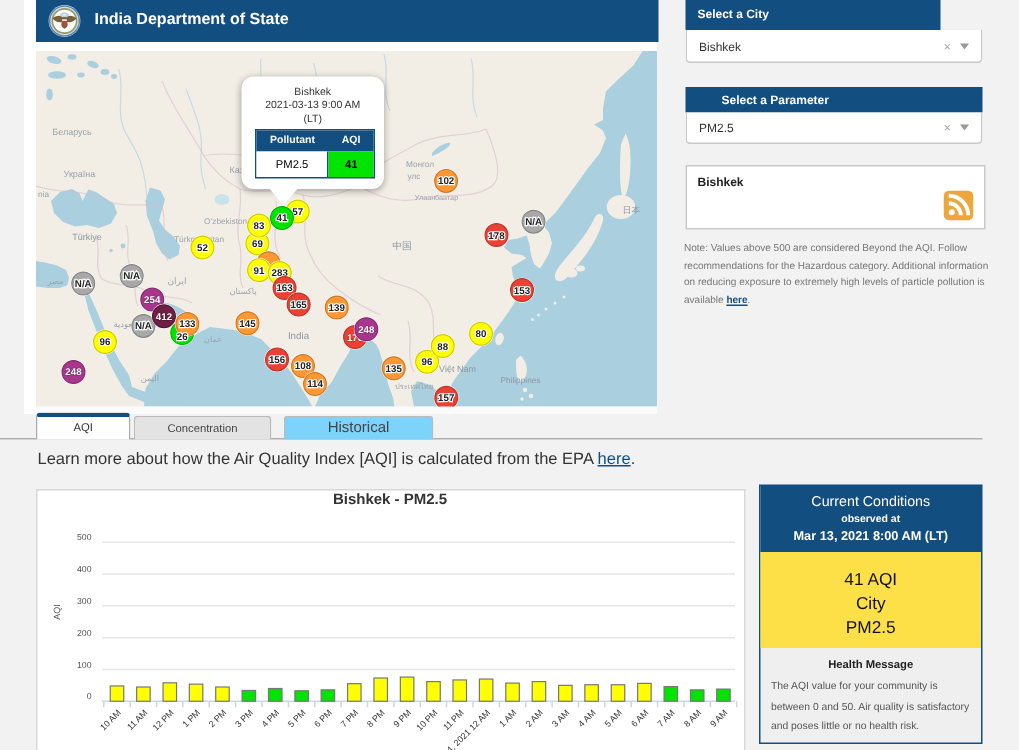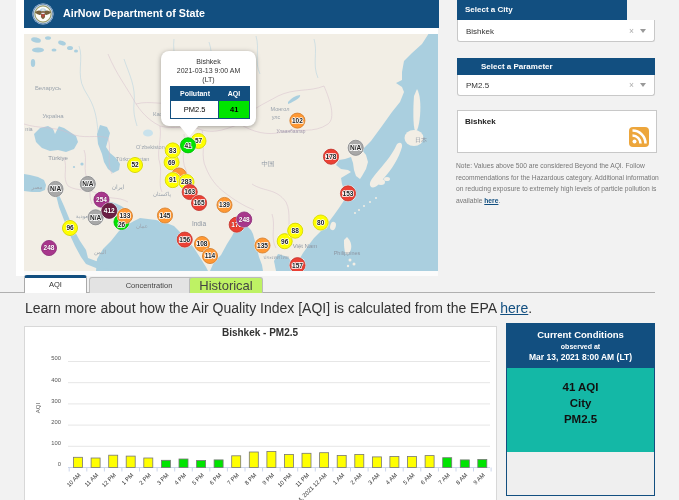--- a/index.html
+++ b/index.html
@@ -16,21 +16,21 @@
   <svg class="abs" style="left:8px;top:3px" width="22" height="22" viewBox="0 0 22 22">
     <circle cx="11" cy="11" r="10.6" fill="#cfdeed"></circle>
     <circle cx="11" cy="11" r="9.9" fill="none" stroke="#5b82ab" stroke-width="0.9"></circle>
     <circle cx="11" cy="11" r="8.1" fill="#fcfcf8" stroke="#9a9a64" stroke-width="1.1"></circle>
     <circle cx="11" cy="8.6" r="3.4" fill="#b9d4ea"></circle>
     <path d="M2.9,9.2 Q6.5,6.2 10,8.6 L11,7.4 L12,8.6 Q15.5,6.2 19.1,9.2 Q16,12.8 12.8,11.6 Q14,14.6 11,16.2 Q8,14.6 9.2,11.6 Q6,12.8 2.9,9.2 Z" fill="#77613c"></path>
     <circle cx="11" cy="7.2" r="1.1" fill="#e8e4d8"></circle>
     <path d="M9.4,9.8 h3.2 v2.6 q0,1.6 -1.6,2.2 q-1.6,-0.6 -1.6,-2.2 Z" fill="#b34a42"></path>
     <rect x="9.4" y="9.8" width="3.2" height="1.2" fill="#dfe6ef"></rect>
   </svg>
-  <div class="abs" style="left:39px;top:6.5px;font-size:10.7px;letter-spacing:0px">AirNow Department of State</div>
+  <div class="abs" style="left:39px;top:6.5px;font-size:10.7px;letter-spacing:0px">India Department of State</div>
 </div>
 
 <svg class="abs" style="left:24px;top:34px" width="414" height="237" font-family="Liberation Sans, sans-serif">
       <rect x="0" y="0" width="414" height="237" fill="#f2eee5"></rect>
       <path d="M407.0,-4.0 L398.0,10.0 L388.0,19.0 L380.0,27.0 L378.0,38.0 L378.0,46.0 L372.0,49.0 L378.0,53.0 L380.0,58.0 L376.0,68.0 L368.0,78.0 L358.0,92.0 L347.0,107.0 L338.0,116.0 L342.0,121.0 L344.0,128.0 L342.0,135.0 L338.0,142.0 L336.0,145.0 L332.0,142.0 L330.0,136.0 L329.0,129.0 L327.0,123.0 L321.0,125.0 L315.0,126.0 L312.0,131.0 L317.0,135.0 L324.0,136.0 L327.0,138.0 L322.0,141.0 L317.0,144.0 L318.0,150.0 L320.0,156.0 L322.0,162.0 L319.0,168.0 L315.0,174.0 L310.0,181.0 L304.0,189.0 L297.0,197.0 L290.0,204.0 L284.0,212.0 L279.0,219.0 L275.0,226.0 L273.0,232.0 L275.0,237.0 L414.0,237.0 L414.0,-4.0 Z" fill="#aacfdf"></path>
       <path d="M393,55 C396,60 397,70 396,82 C395,92 393,99 391,97 C389,92 389,75 390,62 Z" fill="#f2eee5"></path>
       <ellipse cx="390" cy="104" rx="9.5" ry="8" fill="#f2eee5"></ellipse>
       <path d="M378,113 C375,124 368,135 360,144 L354,151 C350,155 345,154 346,149 C347,145 351,141 355,136 C362,128 369,119 372,112 C374,107 379,108 378,113 Z" fill="#f2eee5"></path>
       <ellipse cx="357" cy="148" rx="4" ry="3" fill="#f2eee5"></ellipse>
       <ellipse cx="363" cy="145" rx="3" ry="2" fill="#f2eee5"></ellipse>
@@ -248,25 +248,25 @@
   <svg class="abs" style="right:7px;top:16px" width="20" height="20" viewBox="0 0 20 20">
     <rect x="0" y="0" width="20" height="20" rx="4" fill="#eda63c"></rect>
     <circle cx="5.5" cy="14.5" r="2" fill="#fff"></circle>
     <path d="M3.5,8.5 a8,8 0 0 1 8,8" fill="none" stroke="#fff" stroke-width="2.6"></path>
     <path d="M3.5,3.5 a13,13 0 0 1 13,13" fill="none" stroke="#fff" stroke-width="2.6"></path>
   </svg>
 </div>
 <div class="abs" style="left:456px;top:160px;width:220px;font-size:6.7px;color:#777;line-height:11.6px;white-space:nowrap">Note: Values above 500 are considered Beyond the AQI. Follow<br>recommendations for the Hazardous category. Additional information<br>on reducing exposure to extremely high levels of particle pollution is<br>available <b style="color:#124f80;text-decoration:underline">here</b>.</div>
 
 <div class="abs" style="left:0;top:292px;width:655px;height:1px;background:#b0b0b0"></div>
-<div class="abs" style="left:89px;top:277px;width:120px;height:16px;background:#e3e3e3;border:1px solid #bbb;border-bottom:none;box-sizing:border-box;font-size:7.5px;color:#444;text-align:center;line-height:15px;border-radius:3px 3px 0 0">Concentration</div>
-<div class="abs" style="left:189px;top:277px;width:74px;height:16px;background:#bef264;border:1px solid #bbb;border-bottom:none;box-sizing:border-box;font-size:13px;color:#444;text-align:center;line-height:15px;border-radius:3px 3px 0 0">Historical</div>
+<div class="abs" style="left:89px;top:277px;width:92px;height:16px;background:#e3e3e3;border:1px solid #bbb;border-bottom:none;box-sizing:border-box;font-size:7.5px;color:#444;text-align:center;line-height:15px;border-radius:3px 3px 0 0">Concentration</div>
+<div class="abs" style="left:189px;top:277px;width:100px;height:16px;background:#7dd3fc;border:1px solid #bbb;border-bottom:none;box-sizing:border-box;font-size:10px;color:#444;text-align:center;line-height:15px;border-radius:3px 3px 0 0">Historical</div>
 <div class="abs" style="left:24px;top:275px;width:63px;height:18px;background:#fff;border:1px solid #aaa;border-top:3px solid #124f80;border-bottom:none;box-sizing:border-box;font-size:7.5px;color:#333;text-align:center;line-height:13px;border-radius:3px 3px 0 0">AQI</div>
 
-<div class="abs" style="left:25px;top:300px;font-size:14px;color:#333">Learn more about how the Air Quality Index [AQI] is calculated from the EPA <span style="color:#124f80;text-decoration:underline">here</span>.</div>
+<div class="abs" style="left:25px;top:300px;font-size:11px;color:#333">Learn more about how the Air Quality Index [AQI] is calculated from the EPA <span style="color:#124f80;text-decoration:underline">here</span>.</div>
 
 <div class="abs" style="left:24px;top:326px;width:471px;height:174px;background:#fff;border:1px solid #d8d8d8;border-bottom:none"><svg width="471" height="173" font-family="Liberation Sans, sans-serif">
         <text x="235" y="9.3" font-size="10" font-weight="bold" fill="#333" text-anchor="middle">Bishkek - PM2.5</text>
         <text x="15" y="81" font-size="6" fill="#555" text-anchor="middle" transform="rotate(-90 15 81)">AQI</text>
         <text x="36" y="139.3" font-size="5.8" fill="#555" text-anchor="end">0</text>
         <line x1="43" y1="140.5" x2="465" y2="140.5" stroke="#ccd6eb" stroke-width="1"></line>
         <text x="36" y="118.1" font-size="5.8" fill="#555" text-anchor="end">100</text>
         <line x1="43" y1="119.3" x2="465" y2="119.3" stroke="#e6e6e6" stroke-width="1"></line>
         <text x="36" y="96.9" font-size="5.8" fill="#555" text-anchor="end">200</text>
         <line x1="43" y1="98.1" x2="465" y2="98.1" stroke="#e6e6e6" stroke-width="1"></line>
@@ -346,23 +346,27 @@
         <rect x="417.7" y="130.7" width="9" height="9.8" fill="#00e400" stroke="#777" stroke-width="0.8"></rect>
         <text transform="translate(425.2,148.5) rotate(-45)" font-size="5.9" fill="#333" text-anchor="end">7 AM</text>
         <rect x="435.3" y="132.9" width="9" height="7.6" fill="#00e400" stroke="#777" stroke-width="0.8"></rect>
         <text transform="translate(442.8,148.5) rotate(-45)" font-size="5.9" fill="#333" text-anchor="end">8 AM</text>
         <rect x="452.8" y="132.4" width="9" height="8.1" fill="#00e400" stroke="#777" stroke-width="0.8"></rect>
         <text transform="translate(460.3,148.5) rotate(-45)" font-size="5.9" fill="#333" text-anchor="end">9 AM</text>
       </svg></div>
 
 <div class="abs" style="left:506px;top:323px;width:149px;height:173px;border:1px solid #124f80;box-sizing:border-box;background:#efefef">
   <div style="background:#124f80;color:#fff;text-align:center;height:44px">
-    <div style="font-size:9.5px;font-weight:bold;padding-top:5px">Current Conditions</div>
+    <div style="font-size:9.5px;font-weight:normal;padding-top:5px">Current Conditions</div>
     <div style="font-size:7px;font-weight:bold;padding-top:3px">observed at</div>
     <div style="font-size:8.5px;font-weight:bold;padding-top:2px">Mar 13, 2021 8:00 AM (LT)</div>
   </div>
-  <div style="background:#14b8a6;color:#111;text-align:center;height:84px;font-weight:bold;font-size:11.5px">
+  <div style="background:#fde047;color:#111;text-align:center;height:64px;font-weight:normal;font-size:11.5px">
     <div style="padding-top:13px">41 AQI</div>
     <div style="padding-top:4px">City</div>
     <div style="padding-top:4px">PM2.5</div>
   </div>
+  <div style="text-align:center">
+    <div style="font-size:7.5px;font-weight:bold;color:#222;padding-top:6px">Health Message</div>
+    <div style="font-size:6.9px;color:#555;text-align:left;padding:4px 0 0 7px;line-height:13.6px;white-space:nowrap">The AQI value for your community is<br>between 0 and 50. Air quality is satisfactory<br>and poses little or no health risk.</div>
+  </div>
 </div>
 
 </div>
 </body></html>

